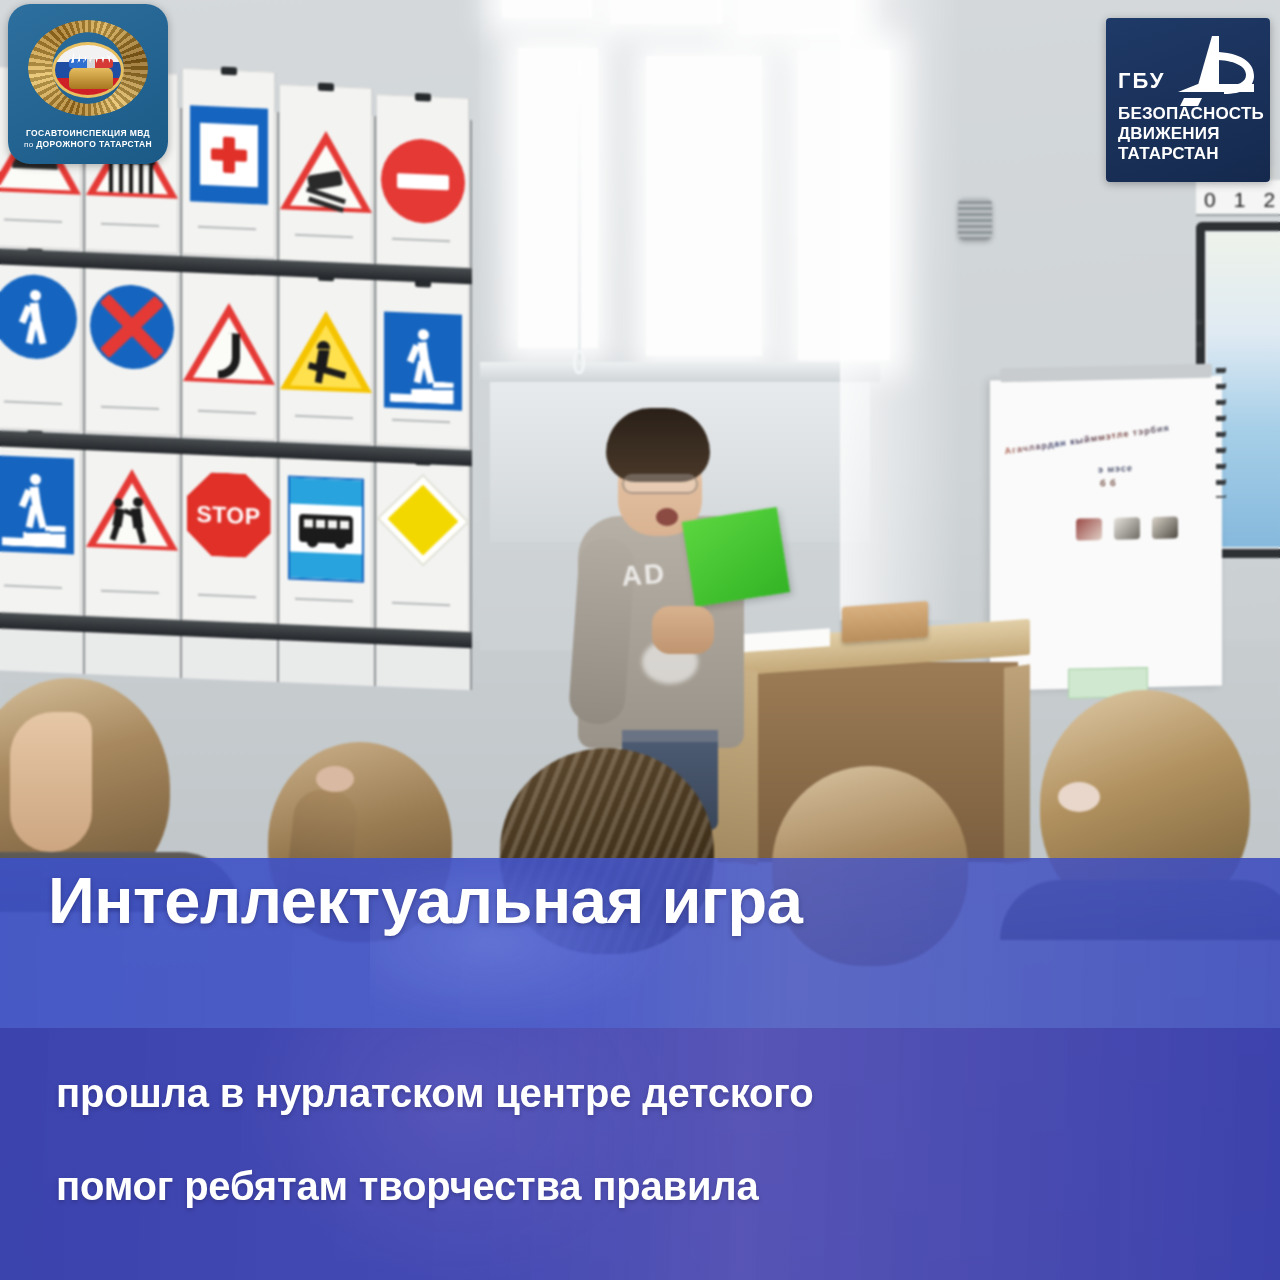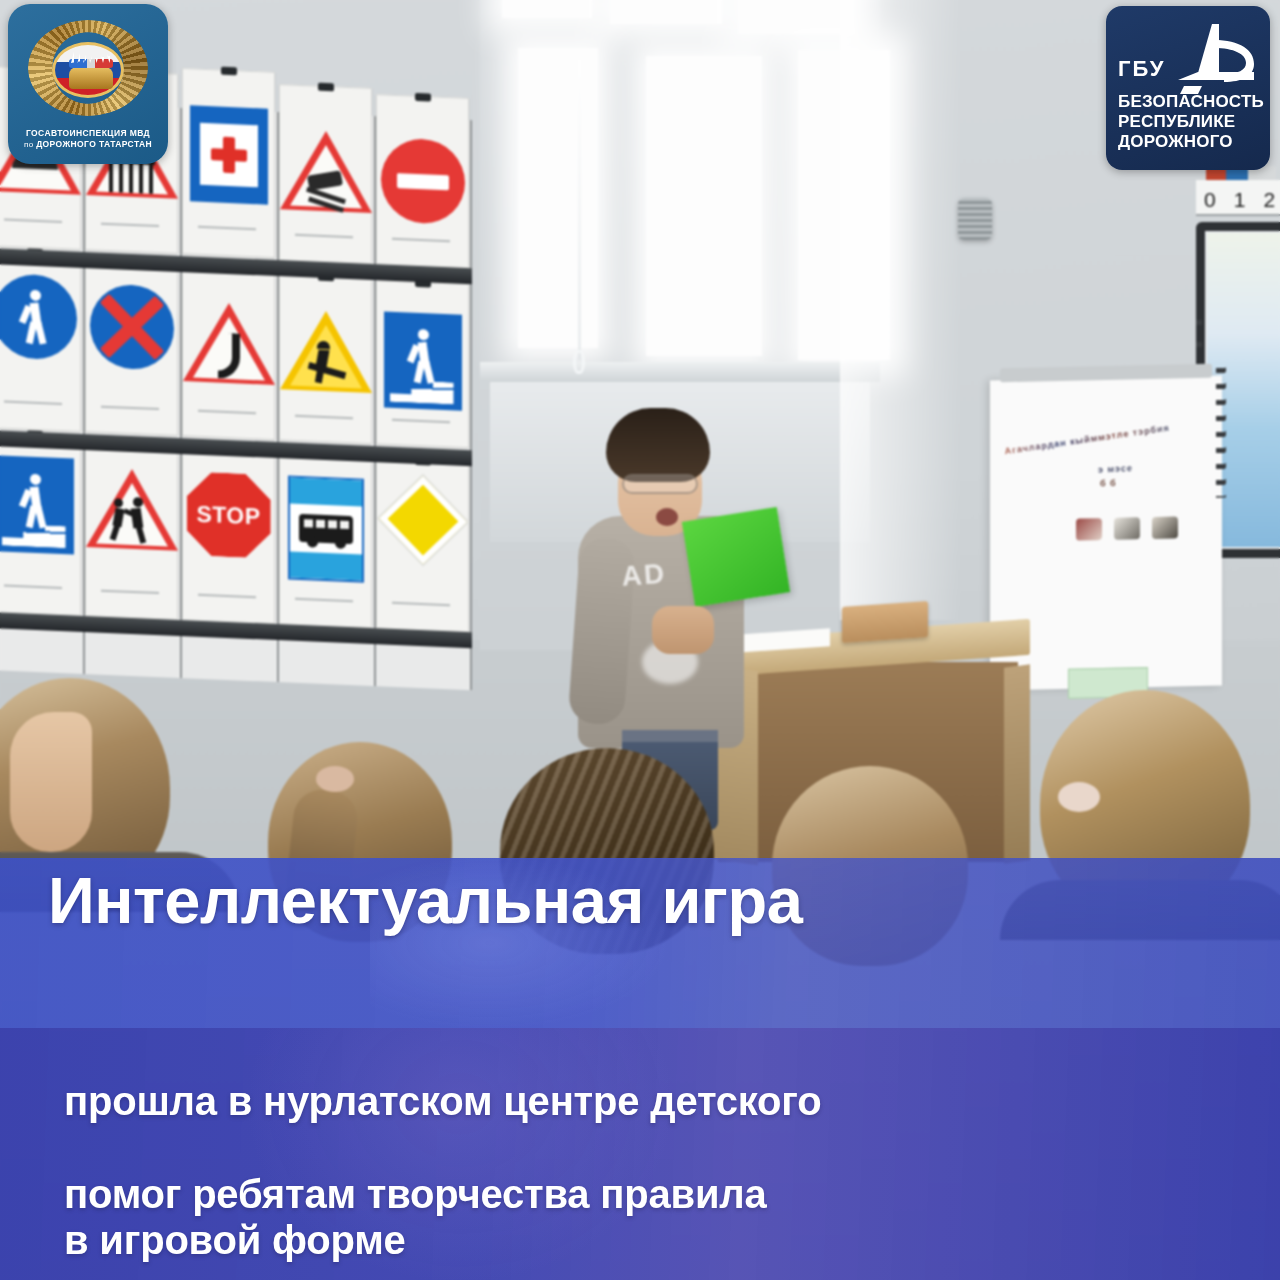--- a/index.html
+++ b/index.html
@@ -294,22 +294,22 @@
     border-radius:3px;}
   .tc-crown{position:absolute;left:16px;top:6px;width:40px;height:12px;
     background:repeating-linear-gradient(90deg,#fff 0 3px,transparent 3px 6px);
     clip-path:polygon(0 100%,8% 0,16% 100%,24% 0,32% 100%,40% 0,48% 100%,56% 0,64% 100%,72% 0,80% 100%,88% 0,96% 100%,100% 40%);}
   .logo-l-cap{position:absolute;left:0;right:0;bottom:14px;text-align:center;
     color:#fff;line-height:1.25;}
   .logo-l-cap .l1{font-size:8.5px;font-weight:bold;letter-spacing:.4px;}
   .logo-l-cap .l2{font-size:8.5px;font-weight:bold;letter-spacing:.4px;}
   .logo-l-cap .l2 .small{font-weight:normal;font-size:8px;}
 
-  .logo-r{position:absolute;right:10px;top:6px;width:164px;height:164px;
-    border-radius:16px;background:linear-gradient(160deg,#1f3a68,#15294d);
+  .logo-r{position:absolute;right:10px;top:18px;width:164px;height:164px;
+    border-radius:4px;background:linear-gradient(160deg,#1f3a68,#15294d);
     box-shadow:0 2px 8px rgba(0,0,0,.3);color:#fff;overflow:hidden;padding-left:39px;}
   .gbu-mark{position:absolute;right:12px;top:16px;width:96px;height:80px;}
   .gbu-text-gbu{position:absolute;left:12px;top:50px;font-size:22px;font-weight:bold;
     letter-spacing:2px;}
   .gbu-lines{position:absolute;left:12px;top:86px;right:8px;
     font-size:17px;font-weight:bold;line-height:1.18;letter-spacing:.2px;}
 
   
   .cap-head{position:absolute;left:0;top:858px;width:1280px;height:170px;
     background:linear-gradient(92deg,rgba(62,81,196,.93) 0%,rgba(67,84,200,.90) 46%,
@@ -320,21 +320,21 @@
   .cap-body{position:absolute;left:0;top:1028px;width:1280px;height:252px;
     background:linear-gradient(92deg,rgba(53,60,172,.95) 0%,rgba(60,66,178,.93) 38%,
                rgba(74,70,180,.88) 58%,rgba(52,58,170,.94) 100%);
     color:#fff;}
   .cap-body::before{content:"";position:absolute;left:250px;top:0;width:420px;height:252px;
     background:radial-gradient(ellipse at 50% 30%,rgba(126,108,200,.30),rgba(126,108,200,0) 72%);}
 
   h1.headline{position:relative;margin:0;padding:10px 0 0 48px;
     font-size:65px;line-height:1.03;font-weight:bold;letter-spacing:-.5px;
     text-shadow:0 2px 5px rgba(20,20,60,.35);}
-  p.bodytext{position:relative;margin:16px;padding:34px 0 0 48px;
+  p.bodytext{position:relative;margin:8px;padding:34px 0 0 48px;
     font-size:40px;line-height:1.16;font-weight:bold;letter-spacing:-.2px;
     text-shadow:0 2px 4px rgba(20,20,60,.30);}
 </style>
 </head>
 <body>
 
 <div class="stage">
 
   <div class="photo">
     <div class="wall"></div>
@@ -658,33 +658,32 @@
   <div class="logo-r">
     <svg class="gbu-mark" viewBox="0 0 96 80">
       <path d="M34 58 L50 2 L57 2 L57 58 Z" fill="#ffffff"></path>
       <path d="M52 18 C78 18 92 28 92 42 C92 54 80 60 62 60 L62 52 C76 52 84 48 84 41 C84 32 72 26 52 26 Z" fill="#ffffff"></path>
       <path d="M16 58 L36 50 L92 50 L92 58 Z" fill="#ffffff"></path>
       <path d="M22 64 L40 64 L36 72 L18 72 Z" fill="#ffffff"></path>
     </svg>
     <div class="gbu-text-gbu">ГБУ</div>
     <div class="gbu-lines">
       <div>БЕЗОПАСНОСТЬ</div>
-      <div>РЕСПУБЛИКЕ</div>
-      <div>ДОРОЖНОГО</div>
+      <div>ДВИЖЕНИЯ</div>
+      <div>ТАТАРСТАН</div>
     </div>
   </div>
 
   <div class="cap-head">
     <h1 class="headline">
       <span>Интеллектуальная игра</span><br>
     </h1>
   </div>
 
   <div class="cap-body">
     <p class="bodytext">
       <span>прошла в нурлатском центре детского</span><br>
       <br>
       <span>помог ребятам творчества правила</span><br>
-      <span>в игровой форме</span>
     </p>
   </div>
 
 </div>
 
 </body></html>

